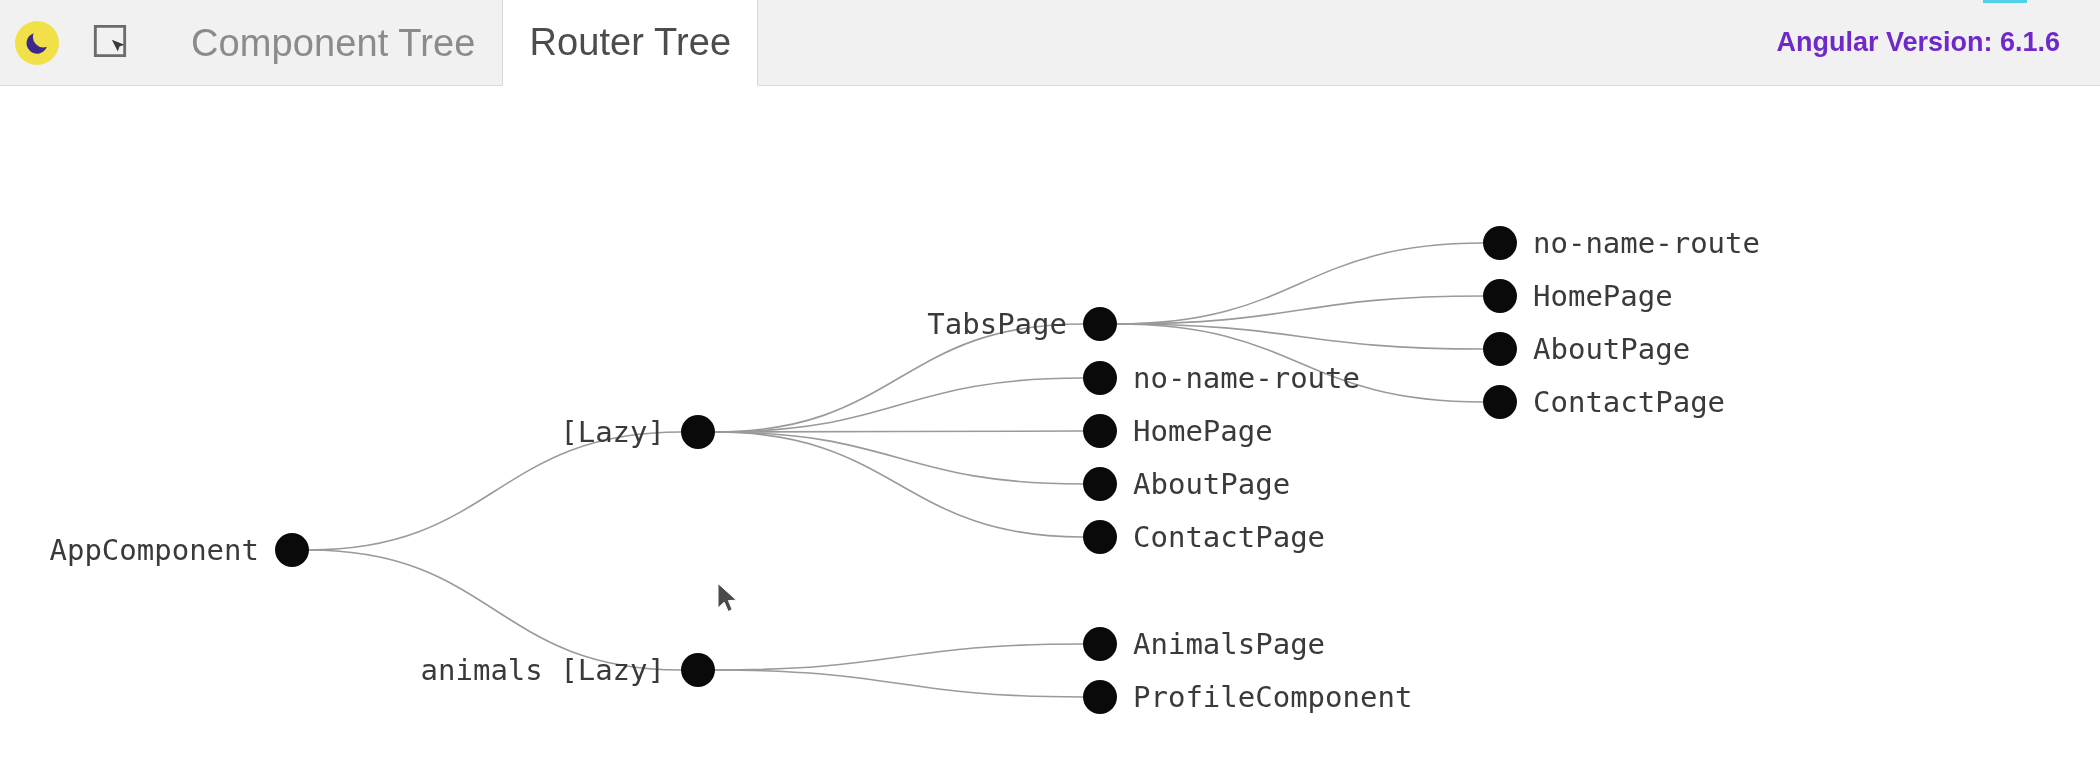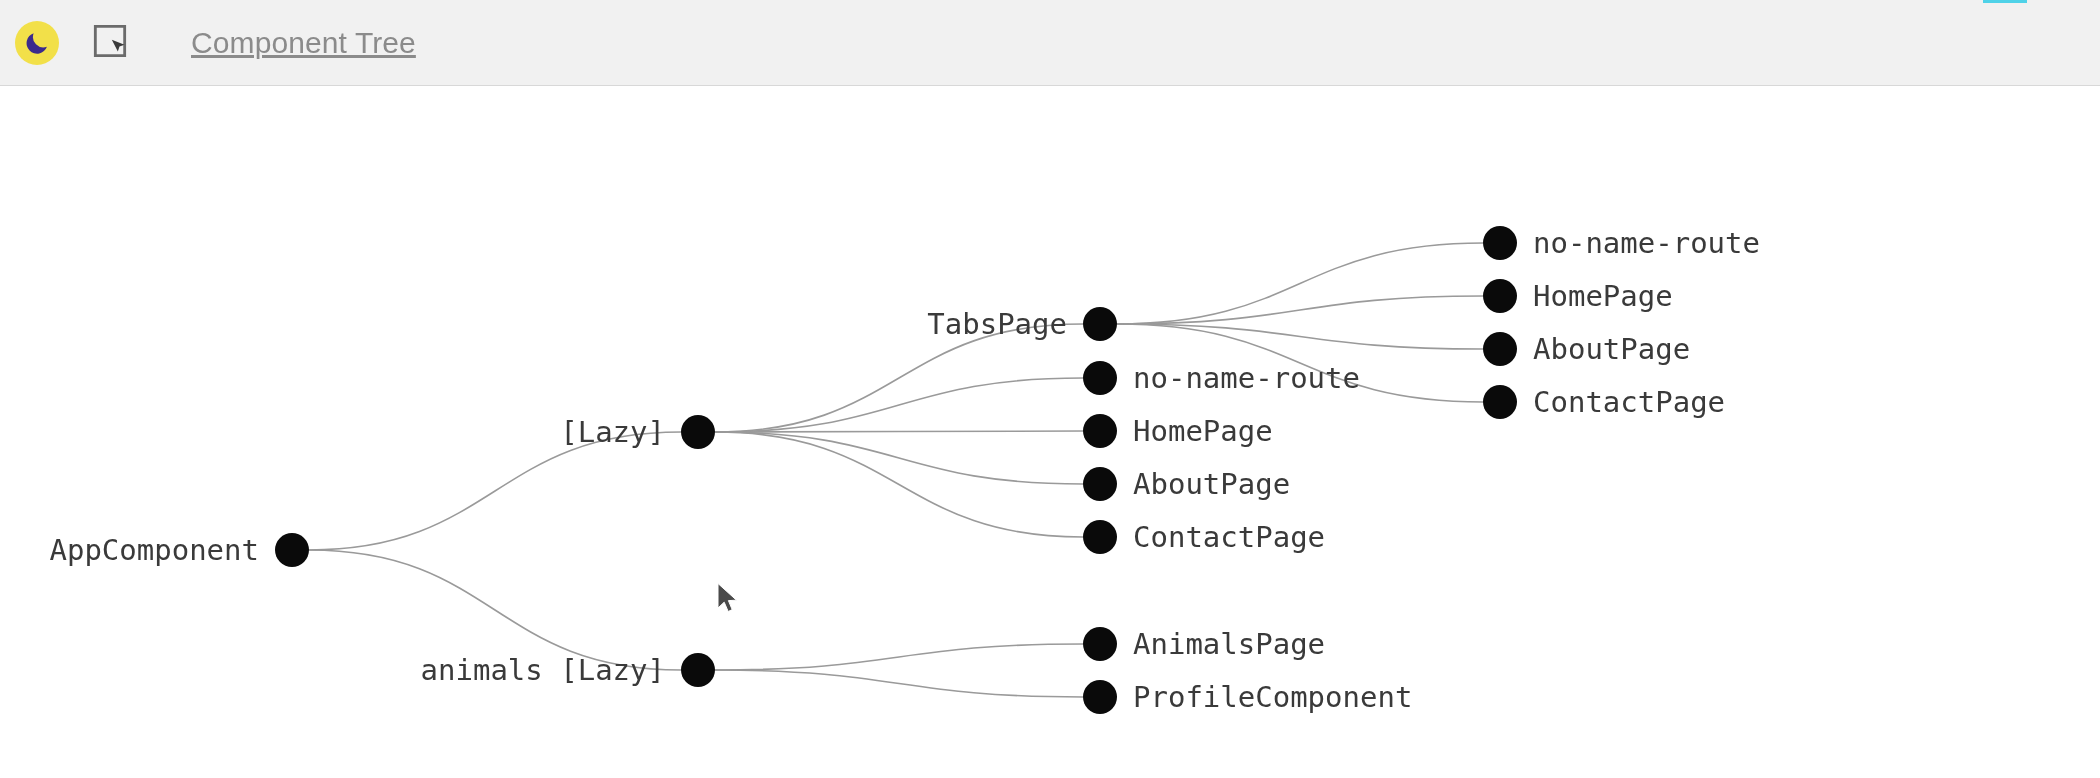--- a/index.html
+++ b/index.html
@@ -47,29 +47,28 @@
 
   .tabs {
     display: flex;
     align-items: stretch;
     margin-left: 18px;
   }
   .tab {
     display: flex;
     align-items: center;
     padding: 0 26px;
-    font-size: 30px;
+    font-size: 38px;
     color: #8b8b8b;
     height: 86px;
     border-left: 1px solid transparent;
     border-right: 1px solid transparent;
     cursor: pointer;
     white-space: nowrap;
     letter-spacing: .1px;
-    text-decoration: underline;
   }
   .tab.active {
     background: #ffffff;
     color: #4c4c4c;
     border-left: 1px solid #d8d8d8;
     border-right: 1px solid #d8d8d8;
     border-bottom: 1px solid #ffffff;
     margin-bottom: -1px;
   }
   #version-label {
@@ -132,22 +131,28 @@
         <path d="M3.2 3.2h17.6v17.6H3.2z" fill="none" stroke="#6b6b6b" stroke-width="1.7"></path>
         <path d="M13.1 11.2l7.6 3.1-3.0 1.0-1.0 3.0z" fill="#3a3a3a"></path>
       </svg>
     </span>
   </div>
 
   <div class="tabs">
     <div class="tab">
       <span>Component Tree</span>
     </div>
-  </div>
-
+    <div class="tab active">
+      <span>Router Tree</span>
+    </div>
+  </div>
+
+  <div id="version-label">
+    <span>Angular Version: 6.1.6</span>
+  </div>
 </div>
 
 <div id="canvas">
   <svg id="tree-svg" width="2100" height="692">
     <g id="edges-layer">
         <path d="M 309 464 C 495 464, 495 346, 681 346" class="edge" stroke="#9a9a9a"></path>
         <path d="M 309 464 C 495 464, 495 584, 681 584" class="edge" stroke="#9a9a9a"></path>
         <path d="M 715 346 C 899 346, 899 238, 1083 238" class="edge" stroke="#9a9a9a"></path>
         <path d="M 715 346 C 899 346, 899 292, 1083 292" class="edge" stroke="#9a9a9a"></path>
         <path d="M 715 346 C 899 346, 899 345, 1083 345" class="edge" stroke="#9a9a9a"></path>

